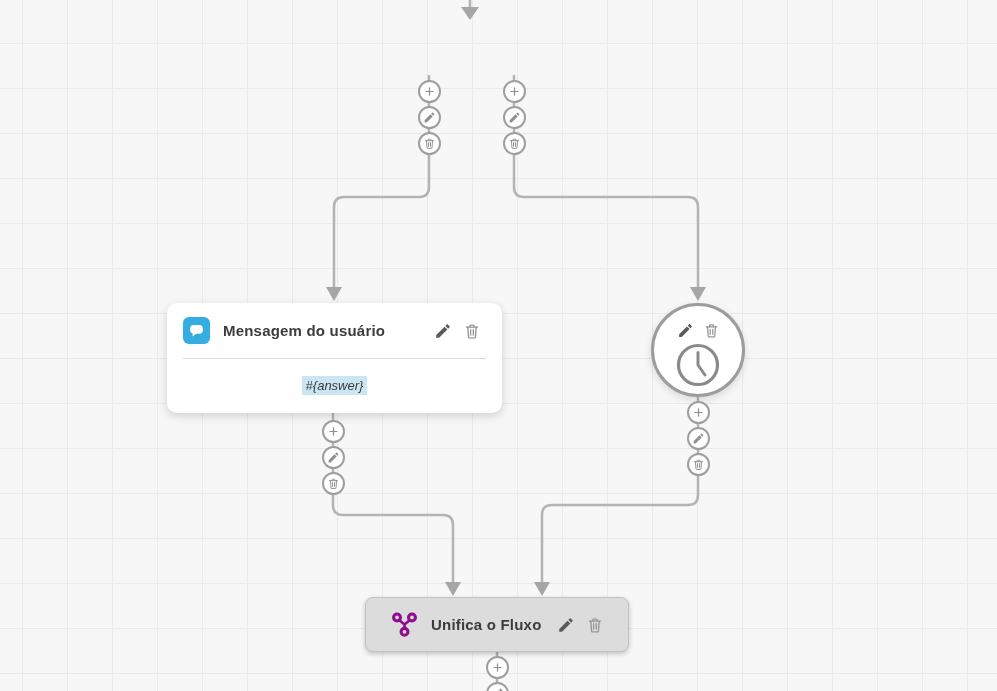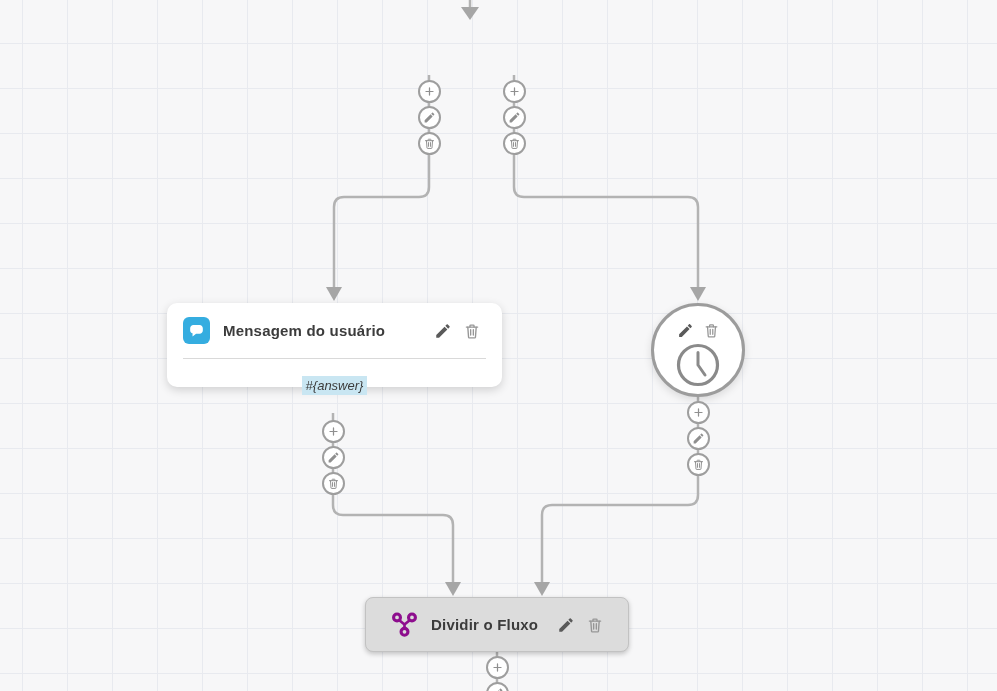--- a/index.html
+++ b/index.html
@@ -200,21 +200,21 @@
           <use href="#i-pencil"></use>
         </svg>
       </button>
     <button class="cbtn">
         <svg>
           <use href="#i-trash"></use>
         </svg>
       </button>
   </div>
 
-  <div class="card" style="left:167px; top:303px; width:335px; height:84px;">
+  <div class="card" style="left:167px; top:303px; width:335px; height:110px;">
     <div class="card-header">
       <span class="chat-badge">
           <svg>
             <use href="#i-chat"></use>
           </svg>
         </span>
       <span class="nlabel">Mensagem do usuário</span>
       <span class="acts">
         <button class="act edit">
             <svg>
@@ -289,21 +289,21 @@
         </svg>
       </button>
   </div>
 
   <div class="gnode" style="left:365px; top:597px; width:264px; height:55px; padding:0 24px 0 25px;">
     <span class="nicon">
         <svg>
           <use href="#i-merge"></use>
         </svg>
       </span>
-    <span class="nlabel">Dividir o Fluxo</span>
+    <span class="nlabel">Unifica o Fluxo</span>
     <span class="acts">
       <button class="act edit">
           <svg>
             <use href="#i-pencil"></use>
           </svg>
         </button>
       <button class="act del">
           <svg>
             <use href="#i-trash"></use>
           </svg>

